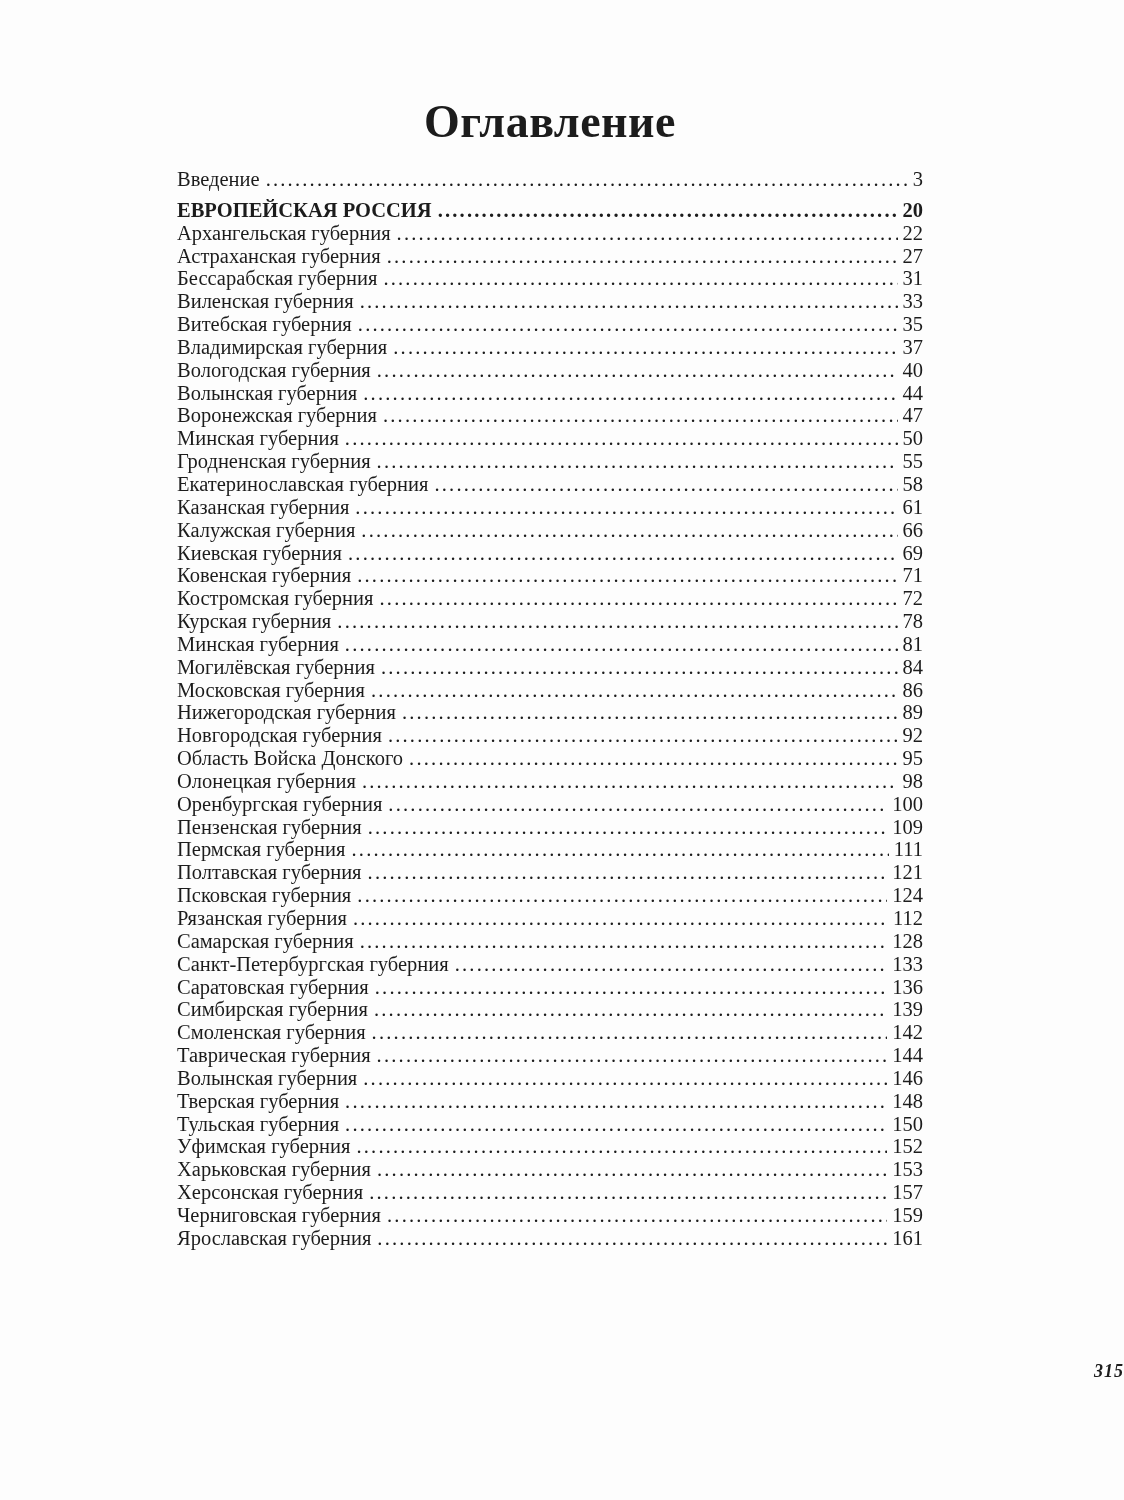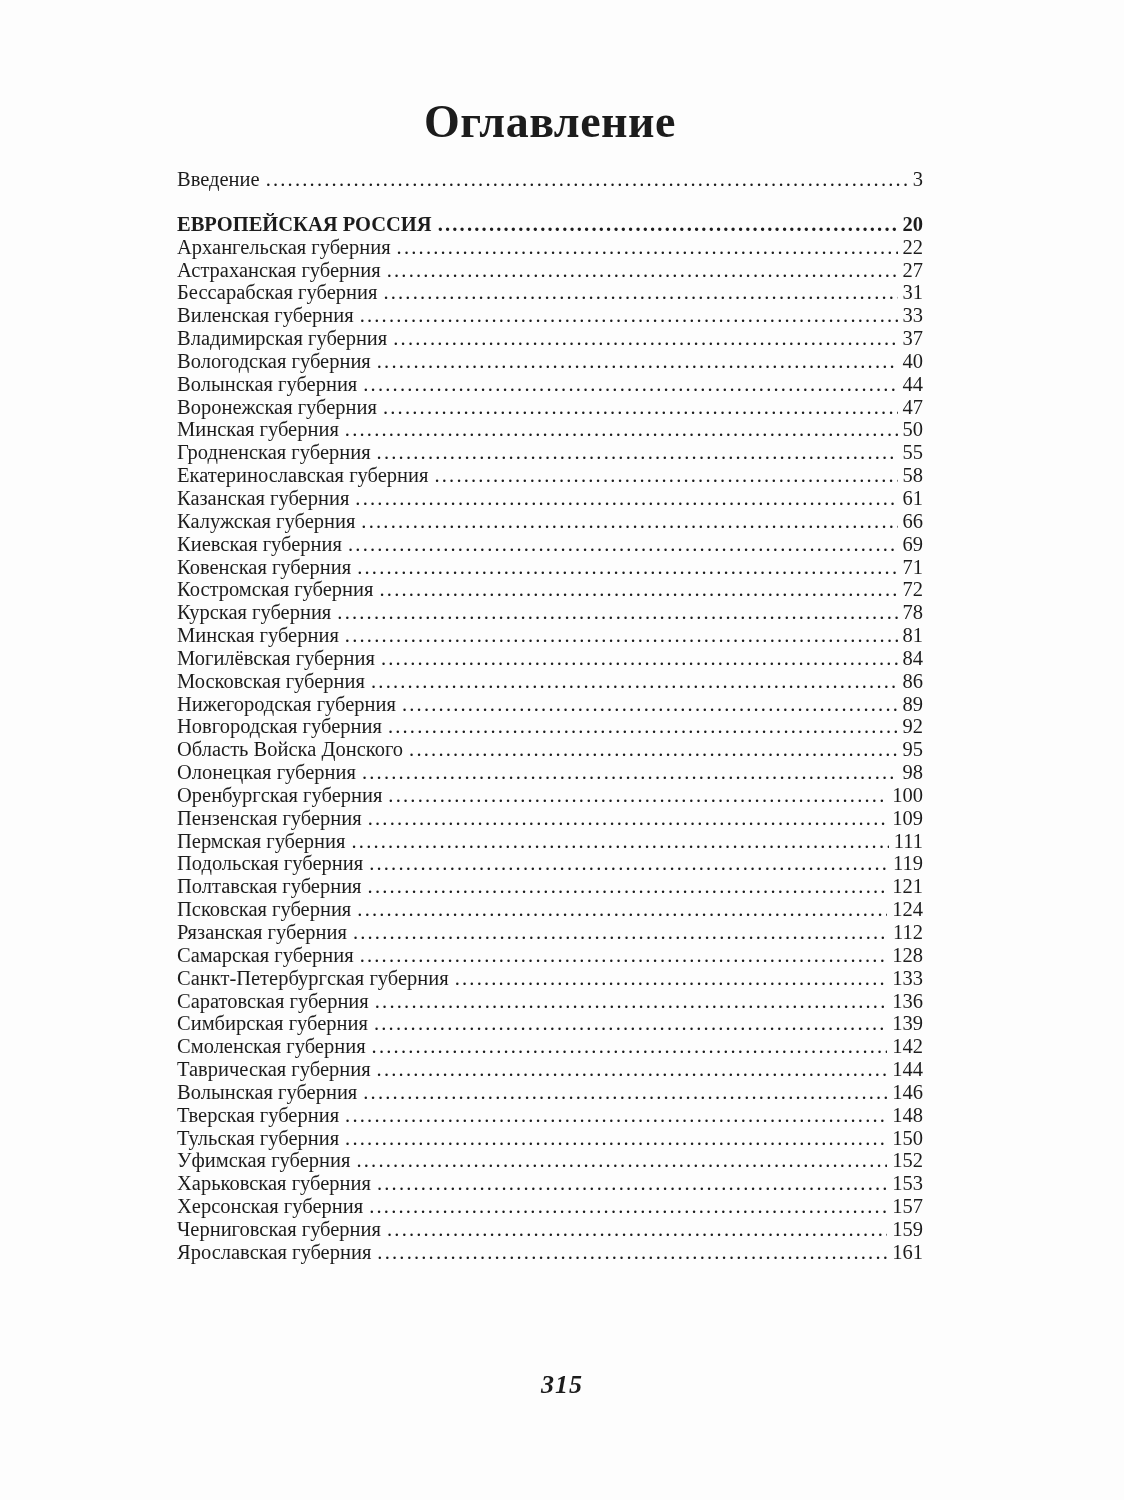--- a/index.html
+++ b/index.html
@@ -54,31 +54,31 @@
     content:"..............................................................................................................................................................................................";
     letter-spacing:2.2px;
     font-weight:inherit;
   }
   .pagenum{
     flex:0 0 auto;
     padding-left:5px;
     text-align:right;
   }
   .section{
-    margin-top:22px;
+    margin-top:8px;
     font-weight:bold;
   }
   .folio{
     margin-top:106px;
     height:30px;
     line-height:30px;
-    font-size:26px;
+    font-size:18px;
     font-weight:bold;
     font-style:italic;
-    text-align:center;
+    text-align:right;
     letter-spacing:1px;
   }
 </style>
 </head>
 <body>
 
 <div class="page">
   <div class="content">
 
     <h1 class="title">Оглавление</h1>
@@ -115,20 +115,25 @@
     <span class="leader"></span>
     <span class="pagenum">31</span>
   </div>
 
   <div class="row entry">
     <span class="label">Виленская губерния</span>
     <span class="leader"></span>
     <span class="pagenum">33</span>
   </div>
 
+  <div class="row entry">
+    <span class="label">Витебская губерния</span>
+    <span class="leader"></span>
+    <span class="pagenum">35</span>
+  </div>
 
   <div class="row entry">
     <span class="label">Владимирская губерния</span>
     <span class="leader"></span>
     <span class="pagenum">37</span>
   </div>
 
   <div class="row entry">
     <span class="label">Вологодская губерния</span>
     <span class="leader"></span>
@@ -255,25 +260,20 @@
     <span class="leader"></span>
     <span class="pagenum">109</span>
   </div>
 
   <div class="row entry">
     <span class="label">Пермская губерния</span>
     <span class="leader"></span>
     <span class="pagenum">111</span>
   </div>
 
-  <div class="row entry">
-    <span class="label">Подольская губерния</span>
-    <span class="leader"></span>
-    <span class="pagenum">119</span>
-  </div>
 
   <div class="row entry">
     <span class="label">Полтавская губерния</span>
     <span class="leader"></span>
     <span class="pagenum">121</span>
   </div>
 
   <div class="row entry">
     <span class="label">Псковская губерния</span>
     <span class="leader"></span>

